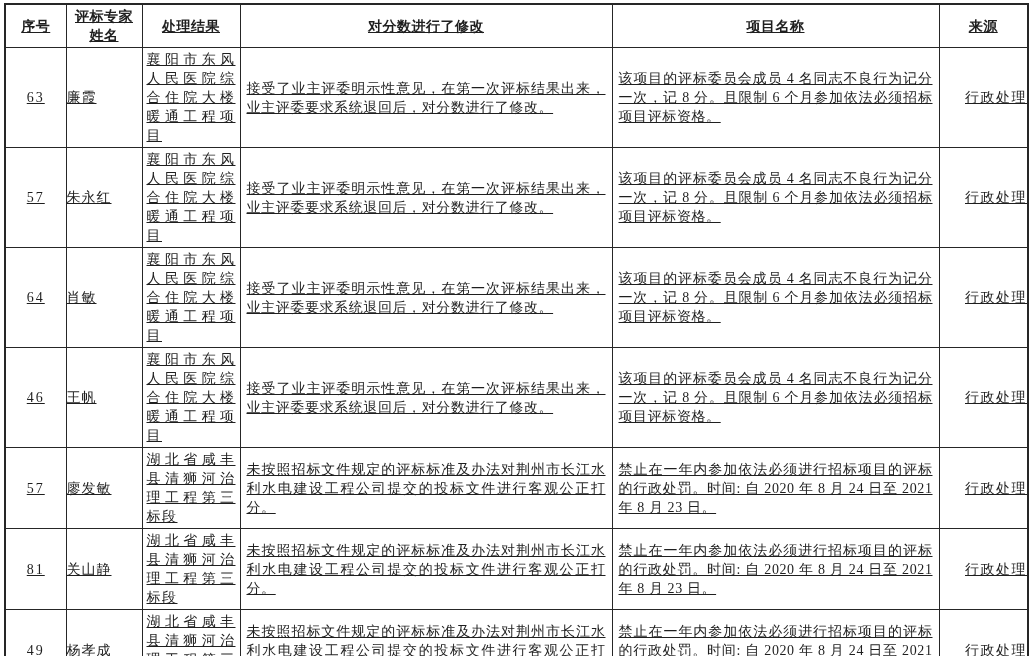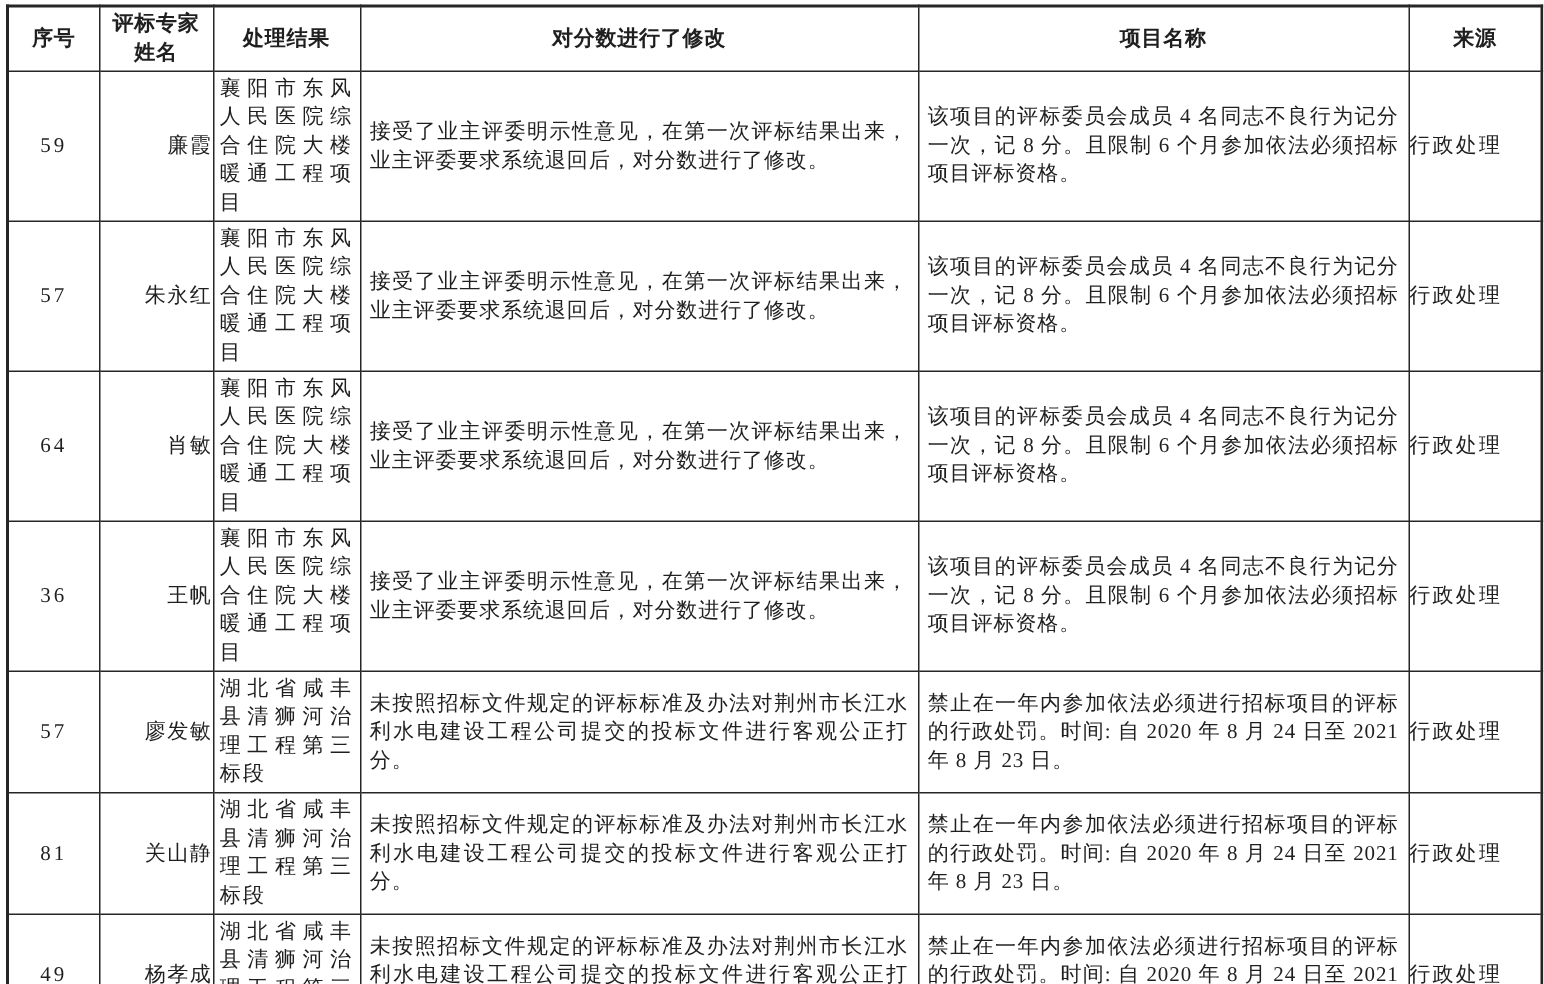--- a/index.html
+++ b/index.html
@@ -7,20 +7,21 @@
     background: #ffffff;
     font-family: "Liberation Serif", "DejaVu Serif", serif;
     color: #1f1f1f;
   }
   .page {
     width: 1029px;
     height: 656px;
     background: #ffffff;
     padding: 3px 2px 2px 4px;
     overflow: hidden;
+    text-decoration: underline;
   }
   table.penalty-table {
     border-collapse: collapse;
     table-layout: fixed;
     width: 1023px;
     border: 2px solid #262626;
   }
   table.penalty-table th,
   table.penalty-table td {
     border: 1px solid #262626;
@@ -43,37 +44,37 @@
     text-align: center;
     height: 34px;
     padding: 2px 3px;
     letter-spacing: 0.5px;
   }
   td.c-no {
     text-align: center;
     letter-spacing: 2px;
   }
   td.c-name {
-    text-align: right;
+    text-align: left;
     letter-spacing: 1px;
   }
   td.c-project {
     text-align: justify;
     text-justify: inter-character;
     letter-spacing: 1.5px;
     padding: 2px 4px;
   }
   td.c-desc, td.c-result {
     text-align: justify;
     text-justify: inter-character;
     letter-spacing: 0.6px;
     padding: 2px 6px;
   }
   td.c-source {
-    text-align: left;
+    text-align: right;
     letter-spacing: 1.5px;
   }
   
   tr.rh-0 { height: 92px; }
   tr.rh-1 { height: 78px; }
   tr.rh-2 { height: 77px; }
   tr.rh-3 { height: 78px; }
   tr.rh-4 { height: 62px; }
   tr.rh-5 { height: 58px; }
   tr.rh-6 { height: 58px; }
@@ -96,21 +97,21 @@
         <th>序号</th>
         <th>评标专家姓名</th>
         <th>处理结果</th>
         <th>对分数进行了修改</th>
         <th>项目名称</th>
         <th>来源</th>
       </tr>
     </thead>
     <tbody>
       <tr class="rh-0">
-        <td class="c-no">59</td>
+        <td class="c-no">63</td>
         <td class="c-name">廉霞</td>
         <td class="c-project">襄阳市东风人民医院综合住院大楼暖通工程项目</td>
         <td class="c-desc">接受了业主评委明示性意见，在第一次评标结果出来，业主评委要求系统退回后，对分数进行了修改。</td>
         <td class="c-result">该项目的评标委员会成员 4 名同志不良行为记分一次，记 8 分。且限制 6 个月参加依法必须招标项目评标资格。</td>
         <td class="c-source">行政处理</td>
       </tr>
       <tr class="rh-1">
         <td class="c-no">57</td>
         <td class="c-name">朱永红</td>
         <td class="c-project">襄阳市东风人民医院综合住院大楼暖通工程项目</td>
@@ -120,21 +121,21 @@
       </tr>
       <tr class="rh-2">
         <td class="c-no">64</td>
         <td class="c-name">肖敏</td>
         <td class="c-project">襄阳市东风人民医院综合住院大楼暖通工程项目</td>
         <td class="c-desc">接受了业主评委明示性意见，在第一次评标结果出来，业主评委要求系统退回后，对分数进行了修改。</td>
         <td class="c-result">该项目的评标委员会成员 4 名同志不良行为记分一次，记 8 分。且限制 6 个月参加依法必须招标项目评标资格。</td>
         <td class="c-source">行政处理</td>
       </tr>
       <tr class="rh-3">
-        <td class="c-no">36</td>
+        <td class="c-no">46</td>
         <td class="c-name">王帆</td>
         <td class="c-project">襄阳市东风人民医院综合住院大楼暖通工程项目</td>
         <td class="c-desc">接受了业主评委明示性意见，在第一次评标结果出来，业主评委要求系统退回后，对分数进行了修改。</td>
         <td class="c-result">该项目的评标委员会成员 4 名同志不良行为记分一次，记 8 分。且限制 6 个月参加依法必须招标项目评标资格。</td>
         <td class="c-source">行政处理</td>
       </tr>
       <tr class="rh-4">
         <td class="c-no">57</td>
         <td class="c-name">廖发敏</td>
         <td class="c-project">湖北省咸丰县清狮河治理工程第三标段</td>

